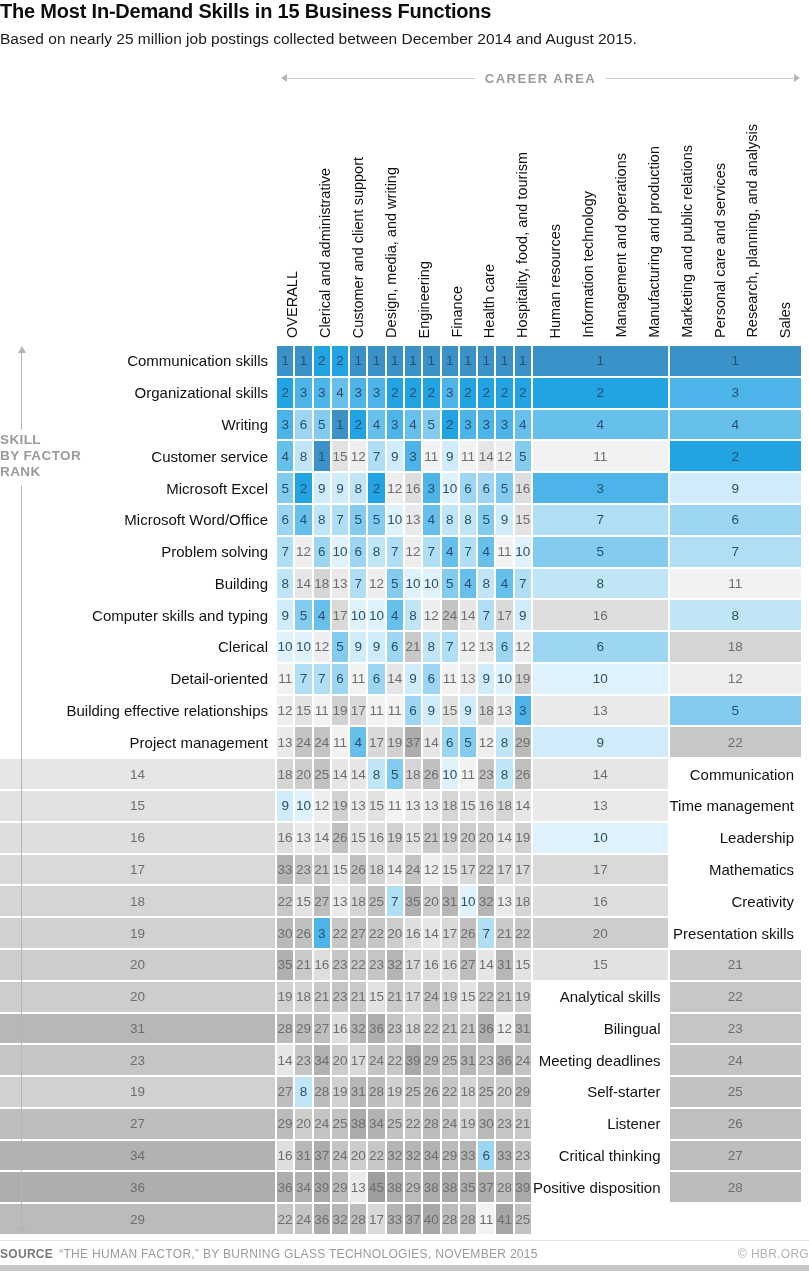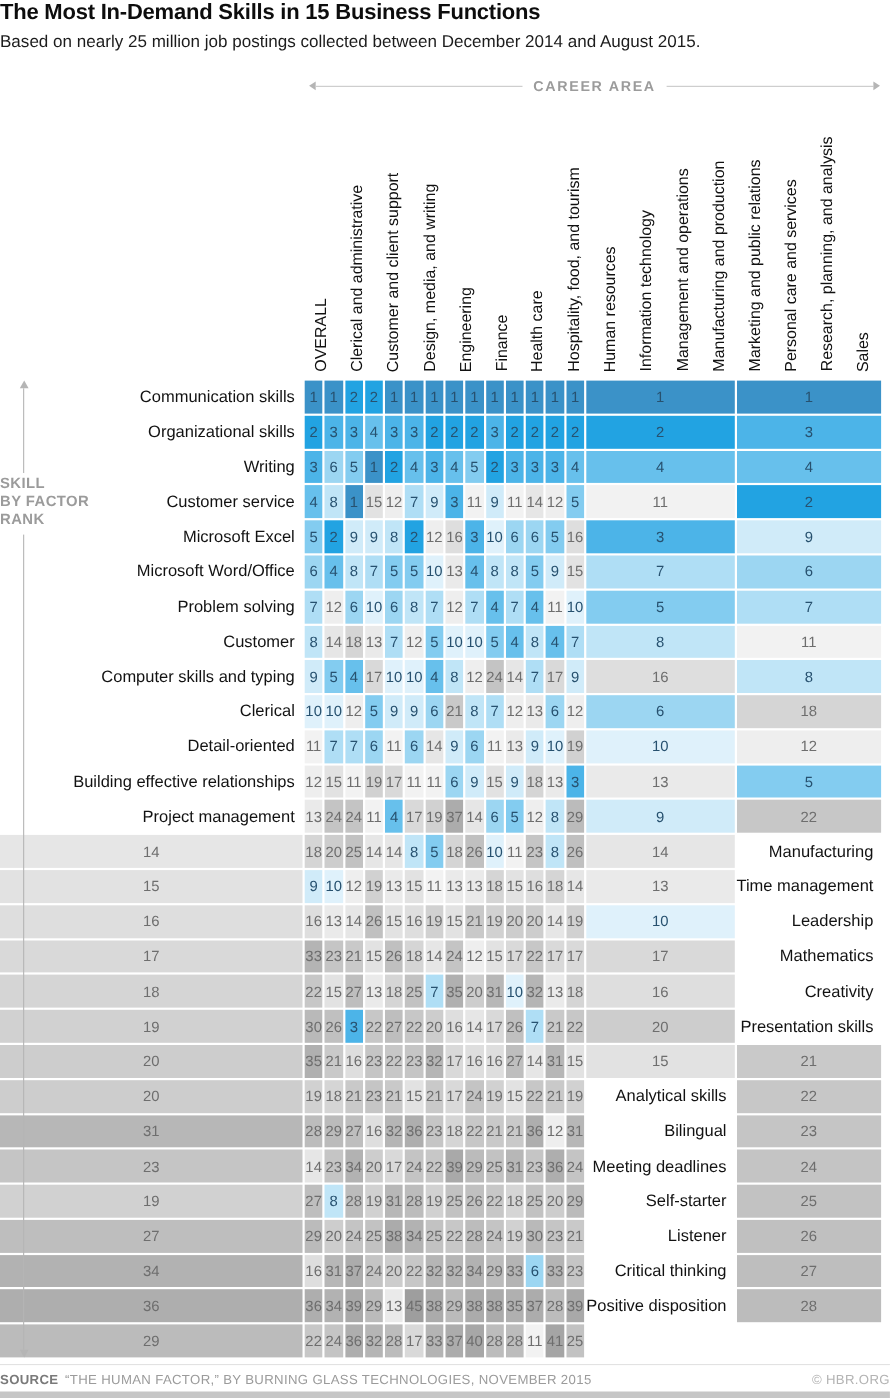--- a/index.html
+++ b/index.html
@@ -234,21 +234,21 @@
       <div class="cell" style="background: rgb(175, 222, 245); color: rgb(39, 81, 111);">7</div>
       <div class="cell" style="background: rgb(238, 238, 238); color: rgb(110, 110, 110);">12</div>
       <div class="cell" style="background: rgb(175, 222, 245); color: rgb(39, 81, 111);">7</div>
       <div class="cell" style="background: rgb(103, 192, 236); color: rgb(39, 81, 111);">4</div>
       <div class="cell" style="background: rgb(175, 222, 245); color: rgb(39, 81, 111);">7</div>
       <div class="cell" style="background: rgb(103, 192, 236); color: rgb(39, 81, 111);">4</div>
       <div class="cell" style="background: rgb(242, 242, 242); color: rgb(110, 110, 110);">11</div>
       <div class="cell" style="background: rgb(223, 241, 251); color: rgb(39, 81, 111);">10</div>
       <div class="cell" style="background: rgb(131, 204, 240); color: rgb(39, 81, 111);">5</div>
       <div class="cell" style="background: rgb(175, 222, 245); color: rgb(39, 81, 111);">7</div>
-      <div class="rlabel">Customer</div>
+      <div class="rlabel">Building</div>
       <div class="cell" style="background: rgb(192, 229, 247); color: rgb(39, 81, 111);">8</div>
       <div class="cell" style="background: rgb(230, 230, 230); color: rgb(110, 110, 110);">14</div>
       <div class="cell" style="background: rgb(213, 213, 213); color: rgb(110, 110, 110);">18</div>
       <div class="cell" style="background: rgb(234, 234, 234); color: rgb(110, 110, 110);">13</div>
       <div class="cell" style="background: rgb(175, 222, 245); color: rgb(39, 81, 111);">7</div>
       <div class="cell" style="background: rgb(238, 238, 238); color: rgb(110, 110, 110);">12</div>
       <div class="cell" style="background: rgb(131, 204, 240); color: rgb(39, 81, 111);">5</div>
       <div class="cell" style="background: rgb(223, 241, 251); color: rgb(39, 81, 111);">10</div>
       <div class="cell" style="background: rgb(223, 241, 251); color: rgb(39, 81, 111);">10</div>
       <div class="cell" style="background: rgb(131, 204, 240); color: rgb(39, 81, 111);">5</div>
@@ -352,21 +352,21 @@
       <div class="cell" style="background: rgb(192, 229, 247); color: rgb(39, 81, 111);">8</div>
       <div class="cell" style="background: rgb(131, 204, 240); color: rgb(39, 81, 111);">5</div>
       <div class="cell" style="background: rgb(213, 213, 213); color: rgb(110, 110, 110);">18</div>
       <div class="cell" style="background: rgb(192, 192, 192); color: rgb(110, 110, 110);">26</div>
       <div class="cell" style="background: rgb(223, 241, 251); color: rgb(39, 81, 111);">10</div>
       <div class="cell" style="background: rgb(242, 242, 242); color: rgb(110, 110, 110);">11</div>
       <div class="cell" style="background: rgb(197, 197, 197); color: rgb(110, 110, 110);">23</div>
       <div class="cell" style="background: rgb(192, 229, 247); color: rgb(39, 81, 111);">8</div>
       <div class="cell" style="background: rgb(192, 192, 192); color: rgb(110, 110, 110);">26</div>
       <div class="cell" style="background: rgb(230, 230, 230); color: rgb(110, 110, 110);">14</div>
-      <div class="rlabel">Manufacturing</div>
+      <div class="rlabel">Communication</div>
       <div class="cell" style="background: rgb(226, 226, 226); color: rgb(110, 110, 110);">15</div>
       <div class="cell" style="background: rgb(208, 235, 249); color: rgb(39, 81, 111);">9</div>
       <div class="cell" style="background: rgb(223, 241, 251); color: rgb(39, 81, 111);">10</div>
       <div class="cell" style="background: rgb(238, 238, 238); color: rgb(110, 110, 110);">12</div>
       <div class="cell" style="background: rgb(209, 209, 209); color: rgb(110, 110, 110);">19</div>
       <div class="cell" style="background: rgb(234, 234, 234); color: rgb(110, 110, 110);">13</div>
       <div class="cell" style="background: rgb(226, 226, 226); color: rgb(110, 110, 110);">15</div>
       <div class="cell" style="background: rgb(242, 242, 242); color: rgb(110, 110, 110);">11</div>
       <div class="cell" style="background: rgb(234, 234, 234); color: rgb(110, 110, 110);">13</div>
       <div class="cell" style="background: rgb(234, 234, 234); color: rgb(110, 110, 110);">13</div>

